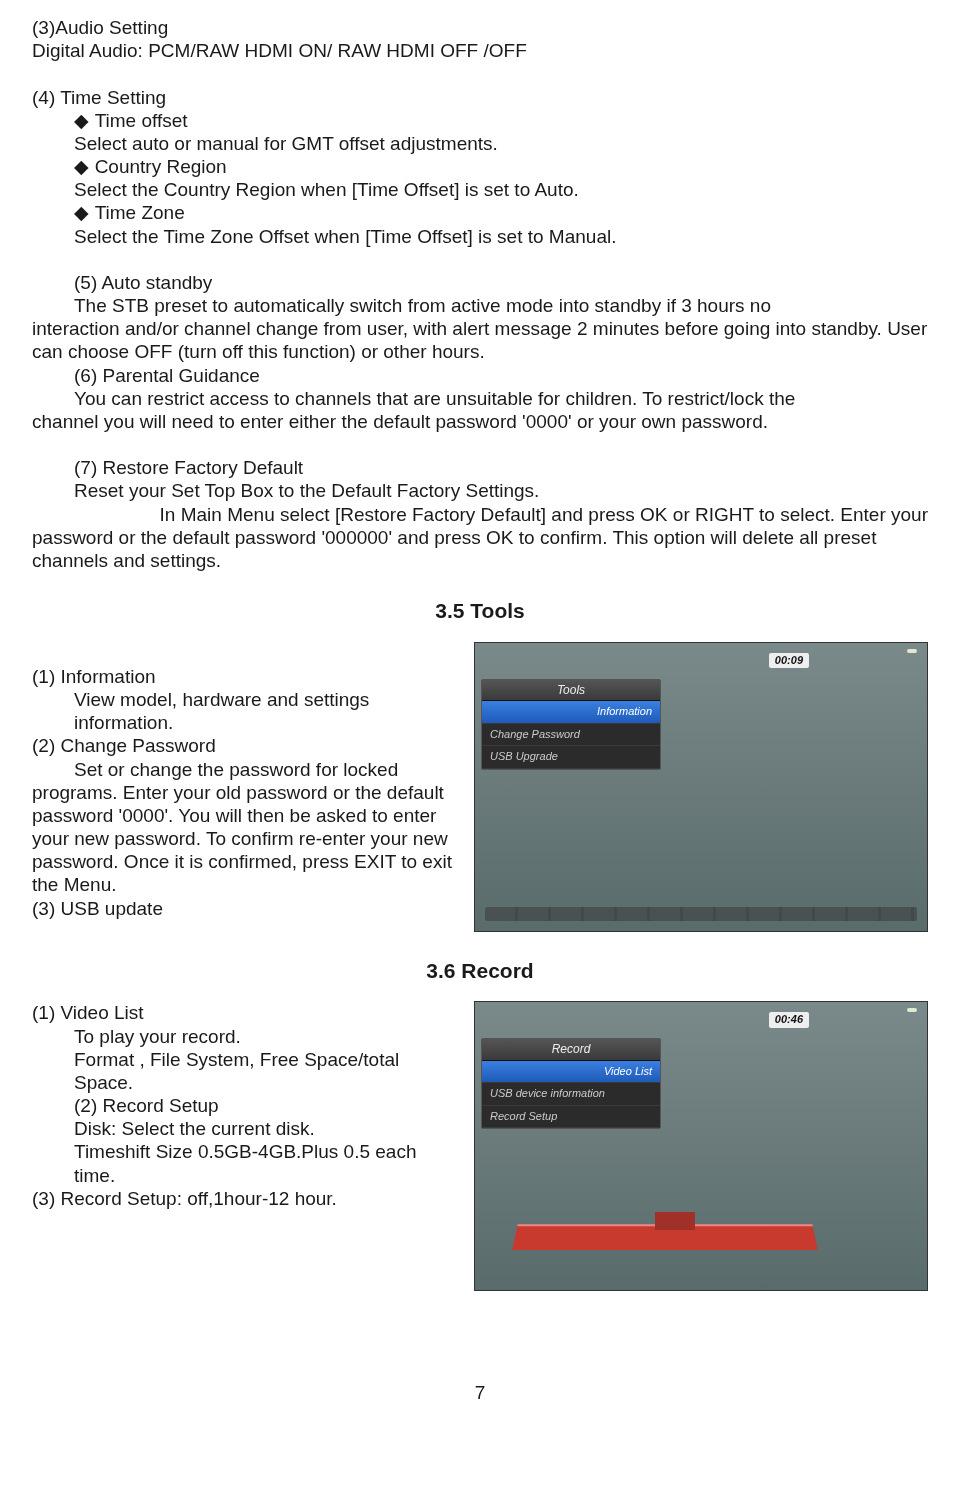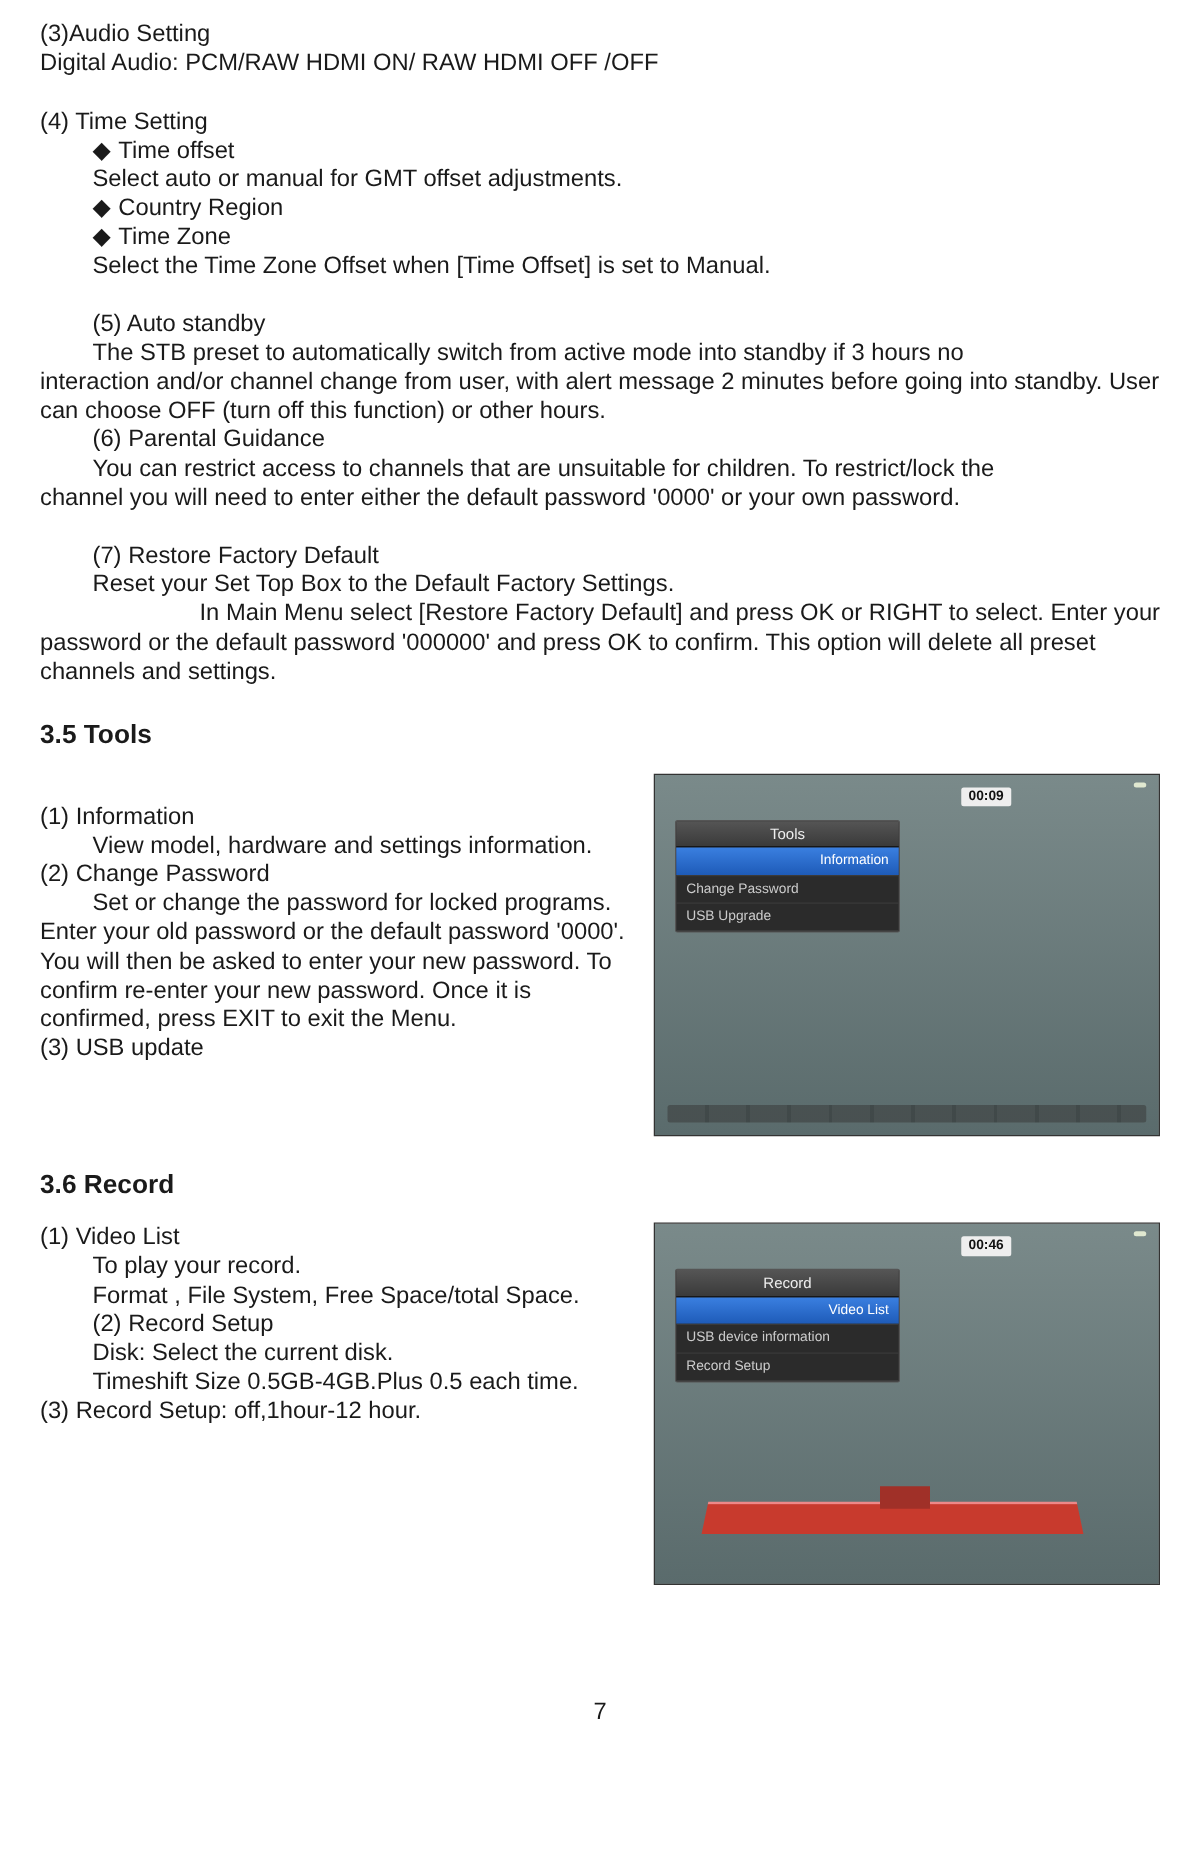--- a/index.html
+++ b/index.html
@@ -16,35 +16,37 @@
   .indent1 { padding-left: 42px; }
   .diamond::before {
     content: "◆ ";
     display: inline-block;
     margin-right: 6px;
   }
   h2.heading {
     font-size: 21px;
     font-weight: bold;
     margin: 26px 0 18px 0;
+    text-align: center;
   }
   .row-wrap { display: flex; align-items: flex-start; gap: 14px; }
   .left-col { flex: 1; }
   .screenshot {
-    width: 405px;
+    width: 454px;
     height: 290px;
     background: linear-gradient(#7a8a8a, #5a6b6c);
     position: relative;
     overflow: hidden;
     border: 1px solid #333;
+    font-style: italic;
   }
   .screenshot .menu-box {
     position: absolute;
     top: 36px;
-    left: 16px;
+    left: 6px;
     width: 180px;
     background: #2b2b2b;
     border: 1px solid #555;
     border-radius: 2px;
     font-size: 11px;
     color: #ccc;
   }
   .menu-title {
     background: linear-gradient(#555, #3a3a3a);
     text-align: center;
@@ -142,20 +144,21 @@
 </div>
 
 <br>
 
 
 <div>
   <div>(4) Time Setting</div>
   <div class="indent1 diamond">Time offset</div>
   <div class="indent1">Select auto or manual for GMT offset adjustments.</div>
   <div class="indent1 diamond">Country Region</div>
+  <div class="indent1">Select the Country Region when [Time Offset] is set to Auto.</div>
   <div class="indent1 diamond">Time Zone</div>
   <div class="indent1">Select the Time Zone Offset when [Time Offset] is set to Manual.</div>
 </div>
 
 <br>
 
 
 <div>
   <div class="indent1">(5)   Auto standby</div>
   <div style="text-indent:42px;">The STB preset to automatically switch from active mode into standby if 3 hours no </div>

